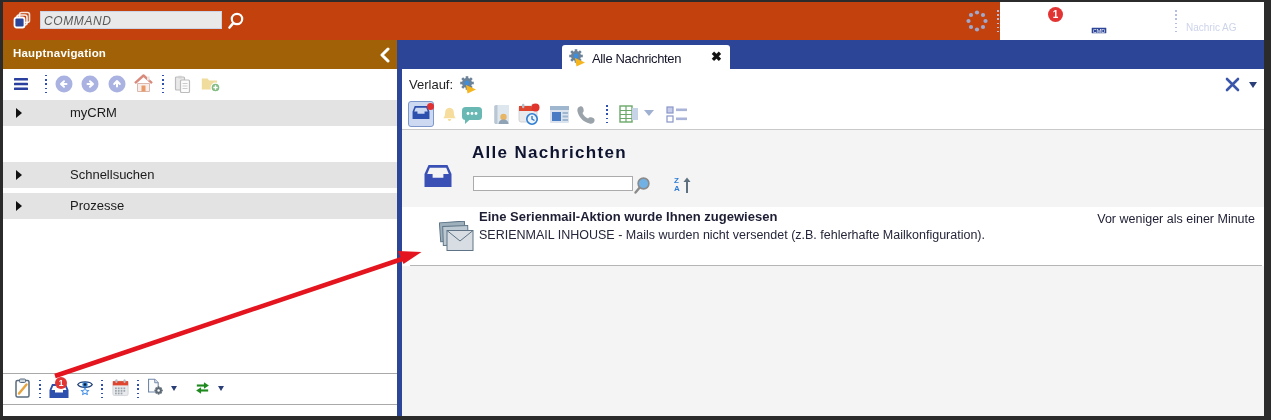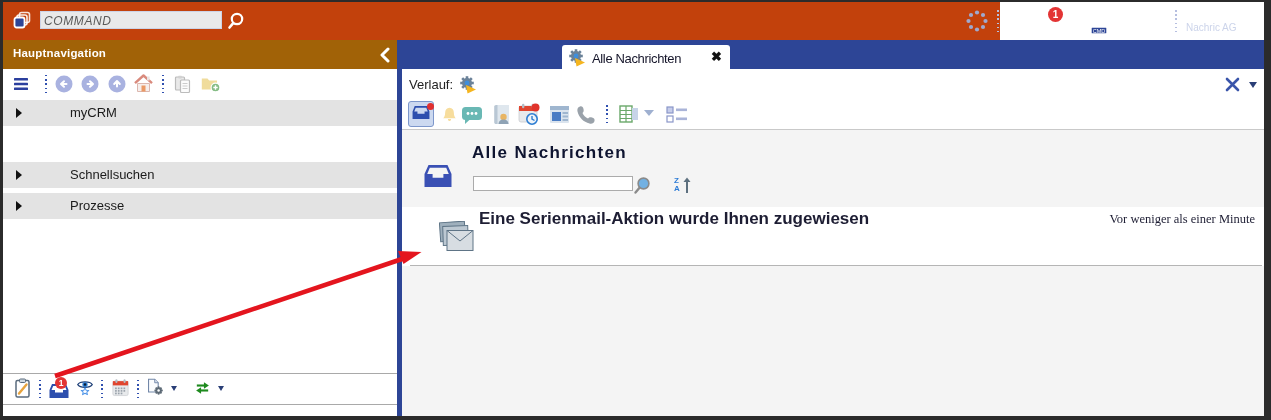--- a/index.html
+++ b/index.html
@@ -38,24 +38,24 @@
   #tab2 .t{position:absolute;left:30px;top:6px;color:#141429;font-size:13px;letter-spacing:-0.35px;}
   #tab2 .x{position:absolute;right:8px;top:4px;color:#111;font-weight:bold;font-size:13px;}
   #row-verlauf{position:absolute;left:0;top:29px;width:862px;height:30px;background:#fff;}
   #row-verlauf .vt{position:absolute;left:7px;top:8px;font-size:13px;color:#222;}
   #row-verlauf .an{position:absolute;left:75px;top:8px;font-size:13px;letter-spacing:-0.5px;color:#222;margin-top:20px;}
   #row-tools{position:absolute;left:0;top:59px;width:862px;height:30px;background:#fff;border-bottom:1px solid #c9c9c9;}
   #content{position:absolute;left:0;top:90px;width:862px;height:286px;background:#f4f4f4;}
   #msgrow{position:absolute;left:0;top:77px;width:862px;height:59px;background:#fff;}
   #bigtitle{position:absolute;left:70px;top:13px;font-size:17px;font-weight:bold;color:#0e1430;letter-spacing:1.3px;}
   #srchin{position:absolute;left:71px;top:46px;width:158px;height:13px;background:#fff;border:1px solid #ababab;}
-  .mtitle{position:absolute;left:77px;top:2px;font-size:17px;font-weight:bold;color:#1d1d33;}
+  .mtitle{position:absolute;left:77px;top:2px;font-size:13px;font-weight:bold;color:#1d1d33;}
   .mline2{position:absolute;left:77px;top:21px;font-size:12.5px;color:#26263a;}
   .mline3{position:absolute;left:77px;top:36px;font-size:12.5px;color:#26263a;}
-  .mtime{position:absolute;right:9px;top:5px;font-size:12.5px;color:#1d1d33;font-family:Liberation Serif, serif;}
+  .mtime{position:absolute;right:9px;top:5px;font-size:12.5px;color:#1d1d33;}
 </style>
 </head>
 <body>
 <div id="app">
 
   <div id="topbar">
     <svg class="abs" style="left:10px;top:9px" width="19" height="19" viewBox="0 0 19 19">
       <rect x="6.5" y="1.5" width="10" height="10" rx="2" fill="none" stroke="#fff" stroke-width="1.6" opacity="0.85"></rect>
       <rect x="4" y="4" width="10" height="10" rx="2" fill="none" stroke="#fff" stroke-width="1.6" opacity="0.92"></rect>
       <rect x="1.5" y="6.5" width="10" height="10" rx="2" fill="#2d4596" stroke="#fff" stroke-width="1.8"></rect>
@@ -397,20 +397,21 @@
 
         <svg class="abs" style="left:37px;top:14px" width="36" height="31" viewBox="0 0 36 31">
           <g stroke="#5e7486" stroke-width="1">
             <rect x="1" y="1" width="25" height="19" fill="#9fb0bd" transform="rotate(-4 13 10)"></rect>
             <rect x="4" y="5" width="25" height="19" fill="#bcc8d2" transform="rotate(-2 16 14)"></rect>
             <rect x="8" y="9.5" width="26" height="20" fill="#d7dde2"></rect>
             <path d="M8 9.5 L21 20 L34 9.5" fill="none"></path>
           </g>
         </svg>
         <div class="mtitle">Eine Serienmail-Aktion wurde Ihnen zugewiesen</div>
+        <div class="mline2">SERIENMAIL INHOUSE - Mails wurden nicht versendet (z.B. fehlerhafte Mailkonfiguration).</div>
         <div class="mtime">Vor weniger als einer Minute</div>
         <div class="abs" style="left:8px;right:2px;bottom:0;height:1px;background:#b5b5b5;"></div>
       </div>
     </div>
   </div>
 
   <svg class="abs" style="left:0;top:0;z-index:50;pointer-events:none" width="1261" height="414" viewBox="0 0 1261 414">
     <line x1="52" y1="374" x2="402" y2="256" stroke="#e4151e" stroke-width="4.5"></line>
     <path d="M418.5 250 L395 249 L400.5 262 Z" fill="#e4151e"></path>
   </svg>

